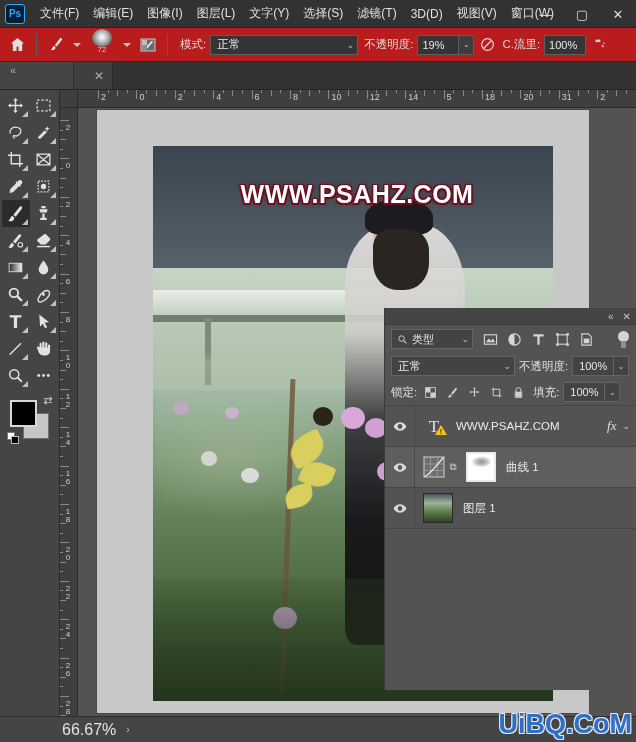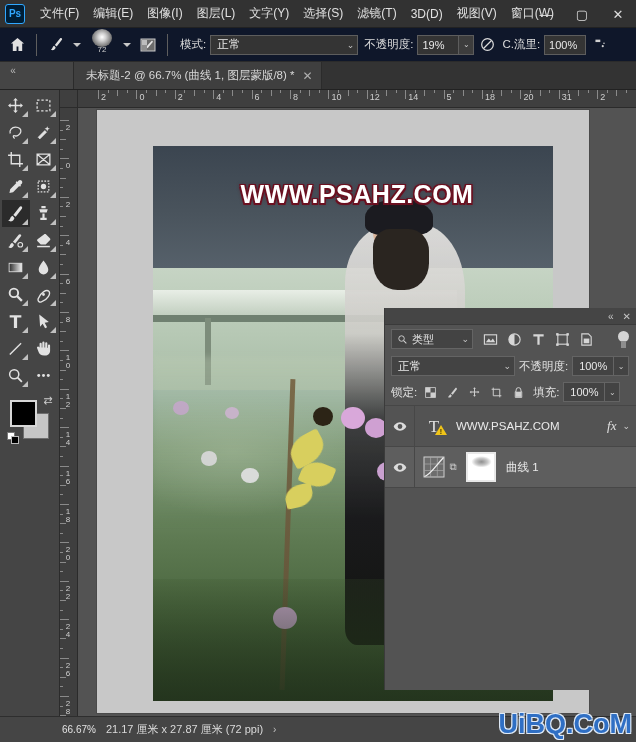--- a/index.html
+++ b/index.html
@@ -32,21 +32,21 @@
     white-space: nowrap; cursor: default;
   }
   .win-buttons { position: absolute; right: 0; top: 0; display: flex; height: 28px; }
   .win-btn {
     width: 36px; height: 28px; display: flex; align-items: center; justify-content: center;
     color: #ddd; font-size: 13px;
   }
 
   
   .optionsbar {
-    height: 34px; background: #0f172a;
+    height: 34px; background: #b91c1c;
     display: flex; align-items: center;
     border-bottom: 1px solid #2b2b2b;
     padding-left: 4px;
   }
   .opt-sep { width: 1px; height: 22px; background: #5e5e5e; margin: 0 6px; }
   .opt-icon-btn {
     width: 26px; height: 26px; display: flex; align-items: center; justify-content: center;
     color: #d8d8d8;
   }
   .brush-preview {
@@ -321,21 +321,21 @@
   .fx-cell { margin-left: auto; display: flex; align-items: center; gap: 6px; }
   .fx-label { font-style: italic; font-family: "Liberation Serif", serif; font-size: 13px; color: #e0e0e0; }
   .lock-badge svg { width: 11px; height: 13px; fill: #cfcfcf; }
 
   
   .statusbar {
     position: absolute; left: 0; right: 0; bottom: 0; height: 26px;
     background: #454545; border-top: 1px solid #2e2e2e;
     display: flex; align-items: center; padding-left: 62px; gap: 10px;
   }
-  .status-zoom { font-size: 10px; color: #e2e2e2; }
+  .status-zoom { font-size: 16px; color: #e2e2e2; }
   .status-dims { font-size: 11px; color: #dadada; }
   .status-arrow { font-size: 10px; color: #c0c0c0; }
   .uibq {
     position: absolute; right: 4px; bottom: 2px;
     font-family: "Liberation Sans", sans-serif; font-size: 27px; font-weight: bold;
     color: #2f6fc4; letter-spacing: 0px;
     text-shadow: -1px -1px 0 #dfeaf7, 1px -1px 0 #dfeaf7, -1px 1px 0 #dfeaf7, 1px 1px 0 #dfeaf7;
     z-index: 30;
   }
 </style>
@@ -416,21 +416,20 @@
         <circle cx="12" cy="10" r="1.3" fill="#d0d0d0"></circle>
         <circle cx="13.5" cy="6.5" r="1" fill="#d0d0d0"></circle>
       </svg>
   </div>
 </div>
 
 <div class="tabbar">
   <div class="collapse-btn">«</div>
   <div class="tab-stub"></div>
   <div class="doc-tab">
-    <span>未标题-2 @ 66.7% (曲线 1, 图层蒙版/8) *</span>
     <span class="tab-close">✕</span>
   </div>
 </div>
 
 <div class="main">
 
   <div class="toolbar">
     <div class="tool-grid">
       <div class="tool">
         <svg viewBox="0 0 16 16">
@@ -906,25 +905,34 @@
             <path d="M1.5 20.5C7 19 11 12 20.5 1.5" fill="none" stroke="#f0f0f0" stroke-width="1.2"></path>
           </svg>
         </div>
         <div class="link-icon">⧉</div>
         <div class="thumb mask-thumb">
           <div class="mask-sketch"></div>
         </div>
         <div class="layer-name">曲线 1</div>
       </div>
 
+      <div class="layer-row">
+        <div class="eye-cell">
+          <svg viewBox="0 0 20 14">
+              <path d="M10 1C5 1 1.6 5.2 1 7c.6 1.8 4 6 9 6s8.4-4.2 9-6c-.6-1.8-4-6-9-6zm0 9.4A3.4 3.4 0 1110 3.6a3.4 3.4 0 010 6.8z"></path>
+              <circle cx="10" cy="7" r="1.9" fill="#535353"></circle>
+            </svg>
+        </div>
+        <div class="thumb photo-thumb"></div>
+        <div class="layer-name">图层 1</div>
+      </div>
 
 
     </div>
   </div>
 </div>
 
 <div class="statusbar">
   <span class="status-zoom">66.67%</span>
-  <span class="status-dims">21.17 厘米 x 27.87 厘米 (72 ppi)</span>
   <span class="status-arrow">›</span>
 </div>
 
 <div class="uibq">UiBQ.CoM</div>
 
 </body></html>

